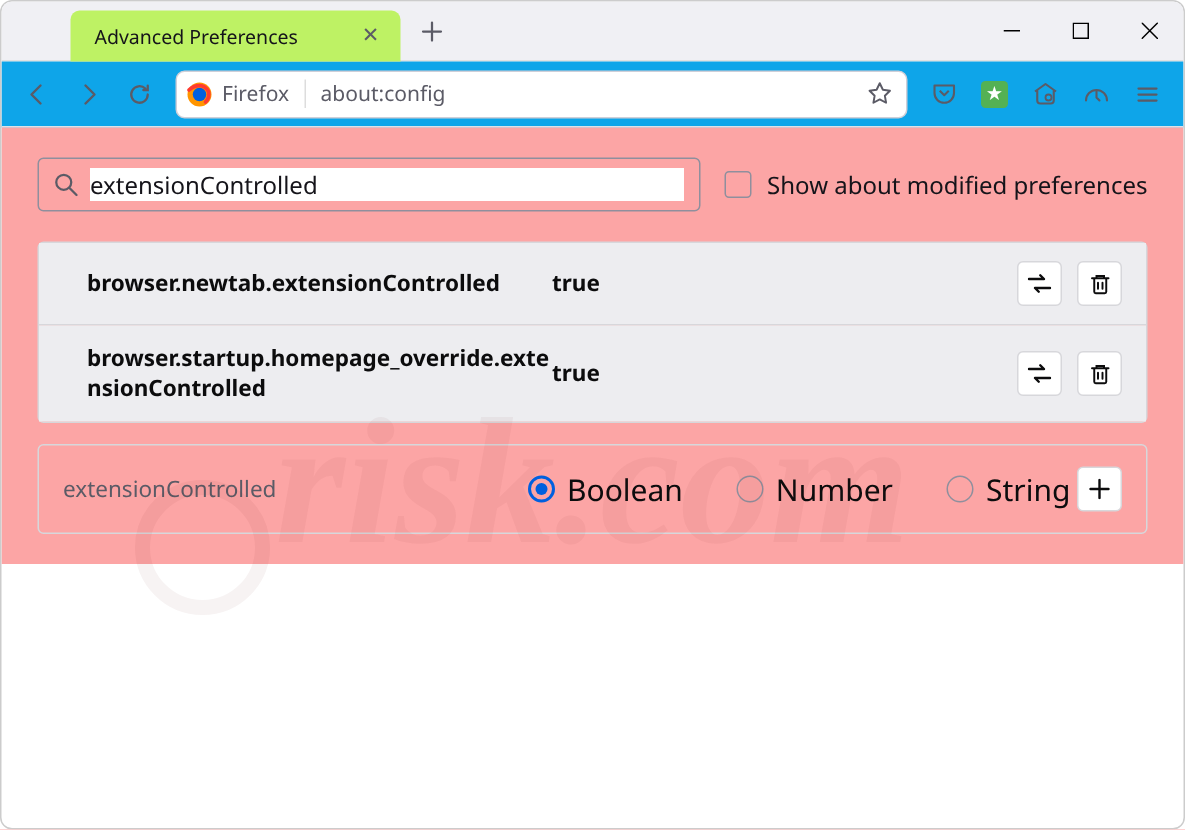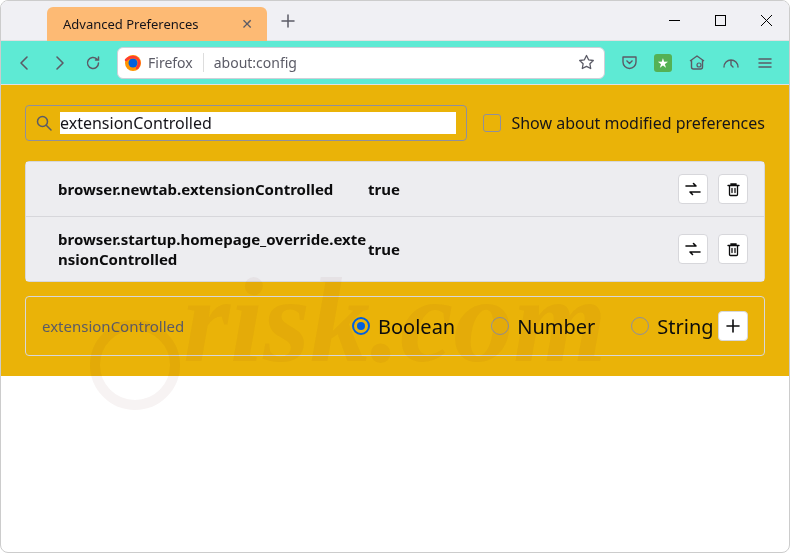--- a/index.html
+++ b/index.html
@@ -1,39 +1,39 @@
 <!DOCTYPE html>
 <html><head>
   <meta charset="utf-8">
   <style>
     * { margin: 0; padding: 0; box-sizing: border-box; }
     body { font-family: -apple-system, BlinkMacSystemFont, "Segoe UI", system-ui, sans-serif; font-size: 13px; background: #fff; width: 790px; height: 553px; overflow: hidden; position: relative; }
     
     .window { width: 790px; height: 553px; border: 1px solid #ccc; border-radius: 8px; overflow: hidden; }
     
     .titlebar { height: 40px; background: #f0f0f4; display: flex; align-items: center; border-bottom: 1px solid #e0e0e0; }
-    .tab { display: flex; align-items: center; background: #fdba74; height: 34px; margin: 6px 0 0 46px; padding: 0 10px 0 16px; border-radius: 6px 6px 0 0; width: 220px; gap: 8px; justify-content: space-between; }
+    .tab { display: flex; align-items: center; background: #bef264; height: 34px; margin: 6px 0 0 46px; padding: 0 10px 0 16px; border-radius: 6px 6px 0 0; width: 220px; gap: 8px; justify-content: space-between; }
     .tab-title { flex: 1; font-size: 13px; color: #15141a; }
     .tab-close { width: 20px; height: 20px; display: flex; align-items: center; justify-content: center; cursor: pointer; border-radius: 3px; color: #5b5b66; font-size: 14px; }
     .newtab-btn { width: 30px; height: 30px; display: flex; align-items: center; justify-content: center; color: #5b5b66; font-size: 18px; margin-left: 6px; cursor: pointer; }
     .window-controls { margin-left: auto; display: flex; }
     .win-btn { width: 46px; height: 40px; display: flex; align-items: center; justify-content: center; cursor: pointer; }
     
-    .toolbar { height: 44px; background: #5eead4; display: flex; align-items: center; padding: 0 8px; gap: 2px; border-bottom: 1px solid #e0e0e6; }
+    .toolbar { height: 44px; background: #0ea5e9; display: flex; align-items: center; padding: 0 8px; gap: 2px; border-bottom: 1px solid #e0e0e6; }
     .tbtn { width: 32px; height: 32px; display: flex; align-items: center; justify-content: center; border-radius: 4px; cursor: pointer; color: #5b5b66; }
     .urlbar { flex: 1; height: 32px; background: #fff; border: 1px solid #cfcfd8; border-radius: 6px; display: flex; align-items: center; margin: 0 6px; padding: 0 6px; gap: 6px; }
     .urlbar-prefix { display: flex; align-items: center; gap: 6px; padding-right: 10px; border-right: 1px solid #ddd; }
     .urlbar-prefix-text { font-size: 14px; color: #5b5b66; }
     .urlbar-text { font-size: 14px; color: #5b5b66; margin-left: 4px; }
     .urlbar-spacer { flex: 1; }
     .urlbar-icon { width: 24px; height: 24px; display: flex; align-items: center; justify-content: center; color: #5b5b66; }
     .tbtn svg { display: block; }
     .badge-icon { width: 18px; height: 18px; background: #54b154; border-radius: 3px; display: flex; align-items: center; justify-content: center; color: #fff; font-size: 11px; font-weight: bold; }
     
-    .content { padding: 20px 24px; background: #eab308; }
+    .content { padding: 20px 24px; background: #fca5a5; }
     .search-row { display: flex; align-items: center; gap: 16px; margin-bottom: 20px; }
     .search-box { flex: 1; height: 36px; border: 1px solid #8f8f9d; border-radius: 4px; display: flex; align-items: center; padding: 0 10px; gap: 8px; }
     .search-box svg { color: #5b5b66; }
     .search-input { border: none; outline: none; flex: 1; font-size: 16px; color: #15141a; font-family: inherit; }
     .checkbox-label { display: flex; align-items: center; gap: 10px; font-size: 16px; color: #15141a; cursor: pointer; }
     .checkbox { width: 18px; height: 18px; border: 1px solid #8f8f9d; border-radius: 3px; }
     
     .pref-list { border: 1px solid #d7d7db; border-radius: 4px; }
     .pref-row { display: flex; align-items: center; padding: 12px 16px; min-height: 48px; }
     .pref-row.modified { background: #ededf0; border-bottom: 1px solid #d7d7db; font-weight: 700; padding-left: 32px; }

